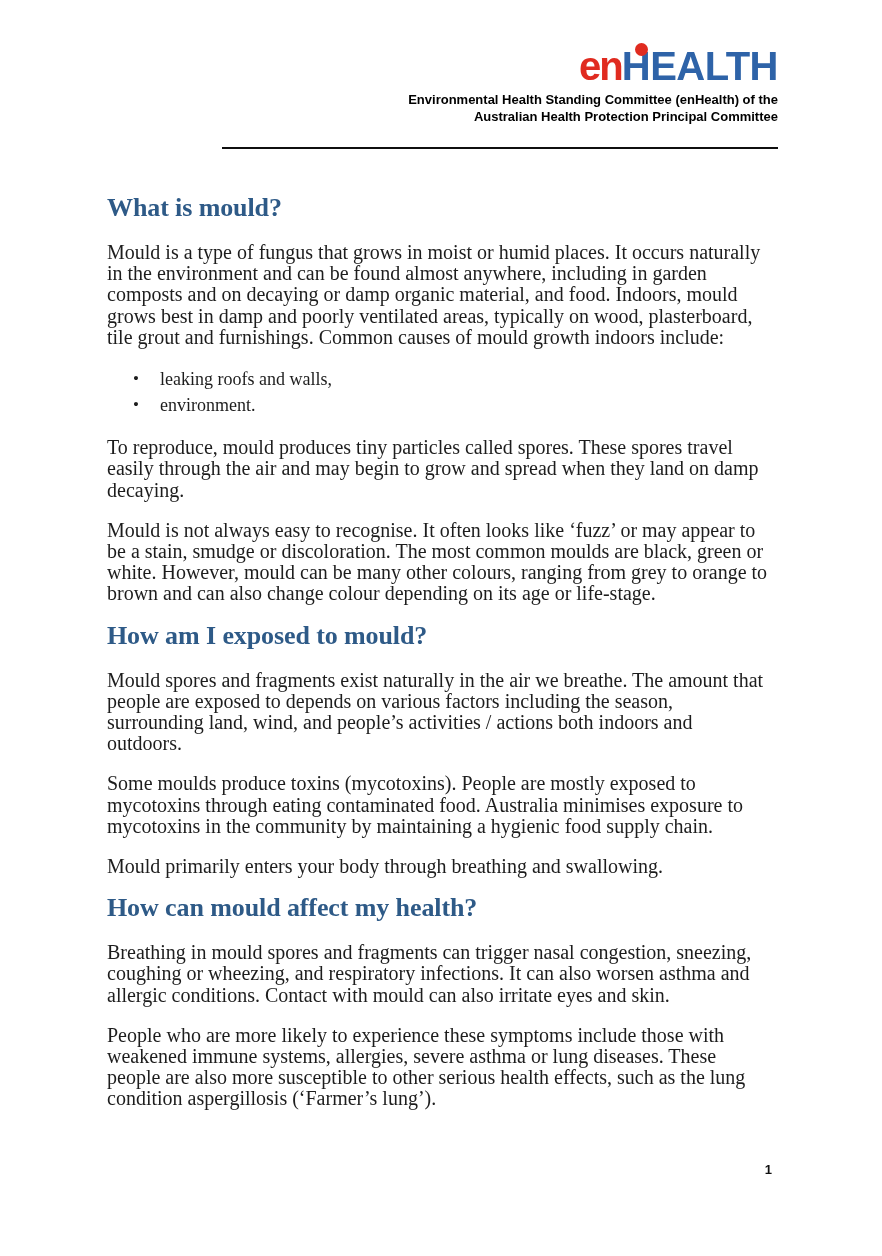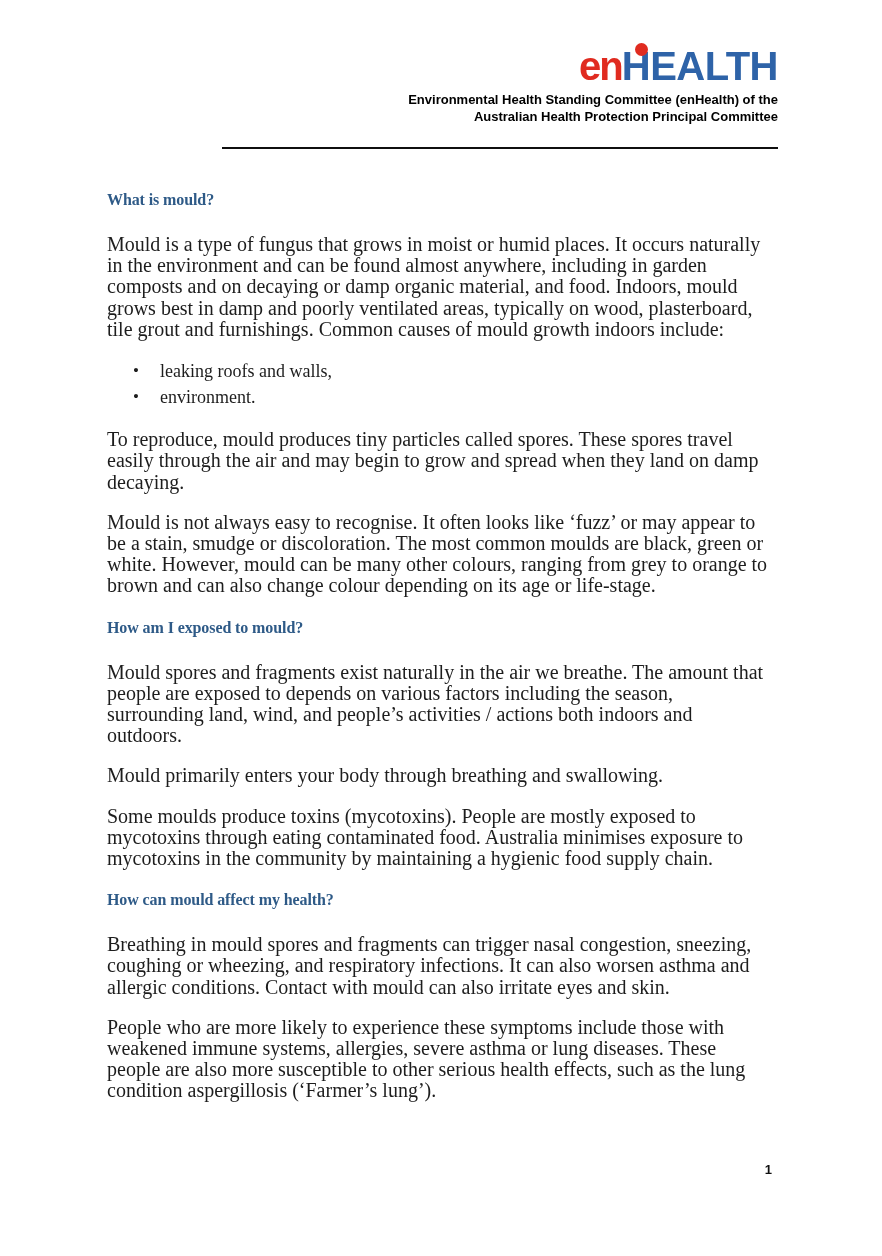--- a/index.html
+++ b/index.html
@@ -87,24 +87,24 @@
   .content {
     position: absolute;
     left: 107px;
     top: 180px;
     width: 665px;
   }
 
   h2.section-heading {
     font-family: "Liberation Serif", "DejaVu Serif", serif;
     font-weight: bold;
-    font-size: 16px;
+    font-size: 26px;
     line-height: 24px;
     color: #2E5A87;
-    margin: 8px 0 22px 0;
+    margin: 16px 0 22px 0;
     letter-spacing: -0.1px;
   }
 
   p.body-text {
     font-size: 20px;
     line-height: 21.2px;
     margin: 0 0 19px 0;
     color: #1d1d1d;
     text-align: left;
   }
@@ -172,22 +172,22 @@
     <ul class="bullets">
       <li>leaking roofs and walls,</li>
       <li>environment.</li>
     </ul>
 
     <p class="body-text">To reproduce, mould produces tiny particles called spores. These spores travel easily through the air and may begin to grow and spread when they land on damp decaying.</p>
     <p class="body-text">Mould is not always easy to recognise. It often looks like ‘fuzz’ or may appear to be a stain, smudge or discoloration. The most common moulds are black, green or white. However, mould can be many other colours, ranging from grey to orange to brown and can also change colour depending on its age or life-stage.</p>
 
     <h2 class="section-heading gap-before-heading">How am I exposed to mould?</h2>
     <p class="body-text">Mould spores and fragments exist naturally in the air we breathe. The amount that people are exposed to depends on various factors including the season, surrounding land, wind, and people’s activities / actions both indoors and outdoors.</p>
+    <p class="body-text">Some moulds produce toxins (mycotoxins). People are mostly exposed to mycotoxins through eating contaminated food. Australia minimises exposure to mycotoxins in the community by maintaining a hygienic food supply chain.</p>
     <p class="body-text">Mould primarily enters your body through breathing and swallowing.</p>
-    <p class="body-text">Some moulds produce toxins (mycotoxins). People are mostly exposed to mycotoxins through eating contaminated food. Australia minimises exposure to mycotoxins in the community by maintaining a hygienic food supply chain.</p>
 
     <h2 class="section-heading gap-before-heading">How can mould affect my health?</h2>
     <p class="body-text">Breathing in mould spores and fragments can trigger nasal congestion, sneezing, coughing or wheezing, and respiratory infections. It can also worsen asthma and allergic conditions. Contact with mould can also irritate eyes and skin.</p>
     <p class="body-text">People who are more likely to experience these symptoms include those with weakened immune systems, allergies, severe asthma or lung diseases. These people are also more susceptible to other serious health effects, such as the lung condition aspergillosis (‘Farmer’s lung’).</p>
 
   </div>
 
   <div class="page-number">1</div>
 
 </div>

